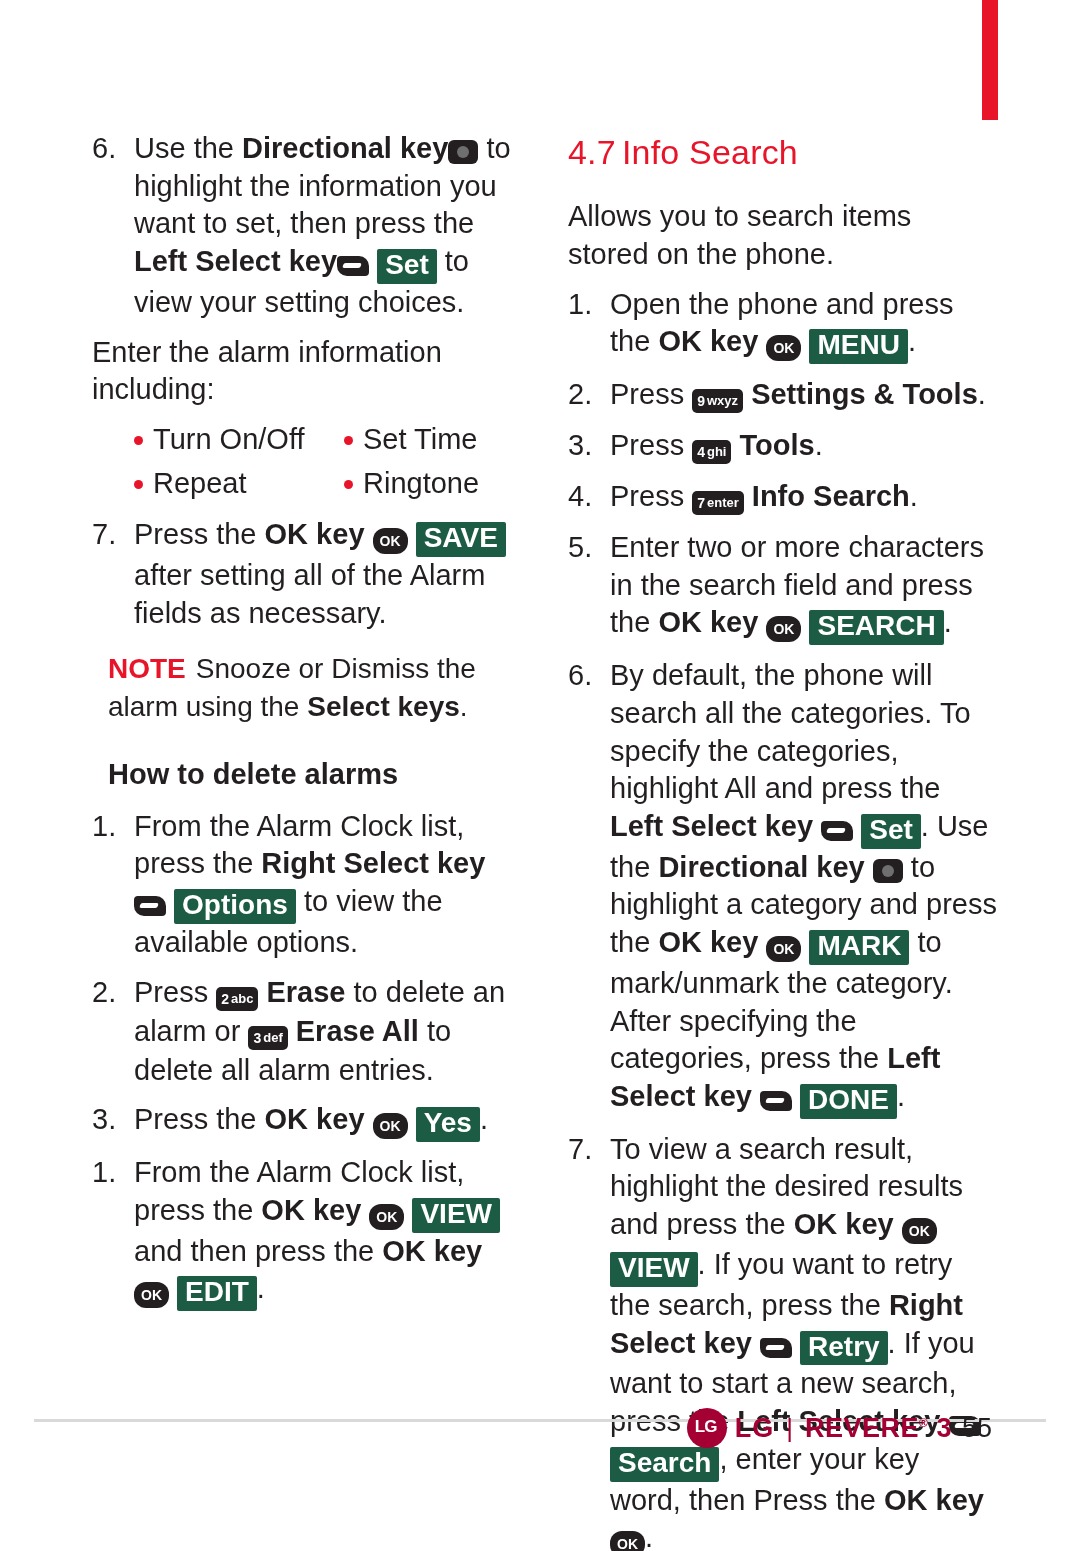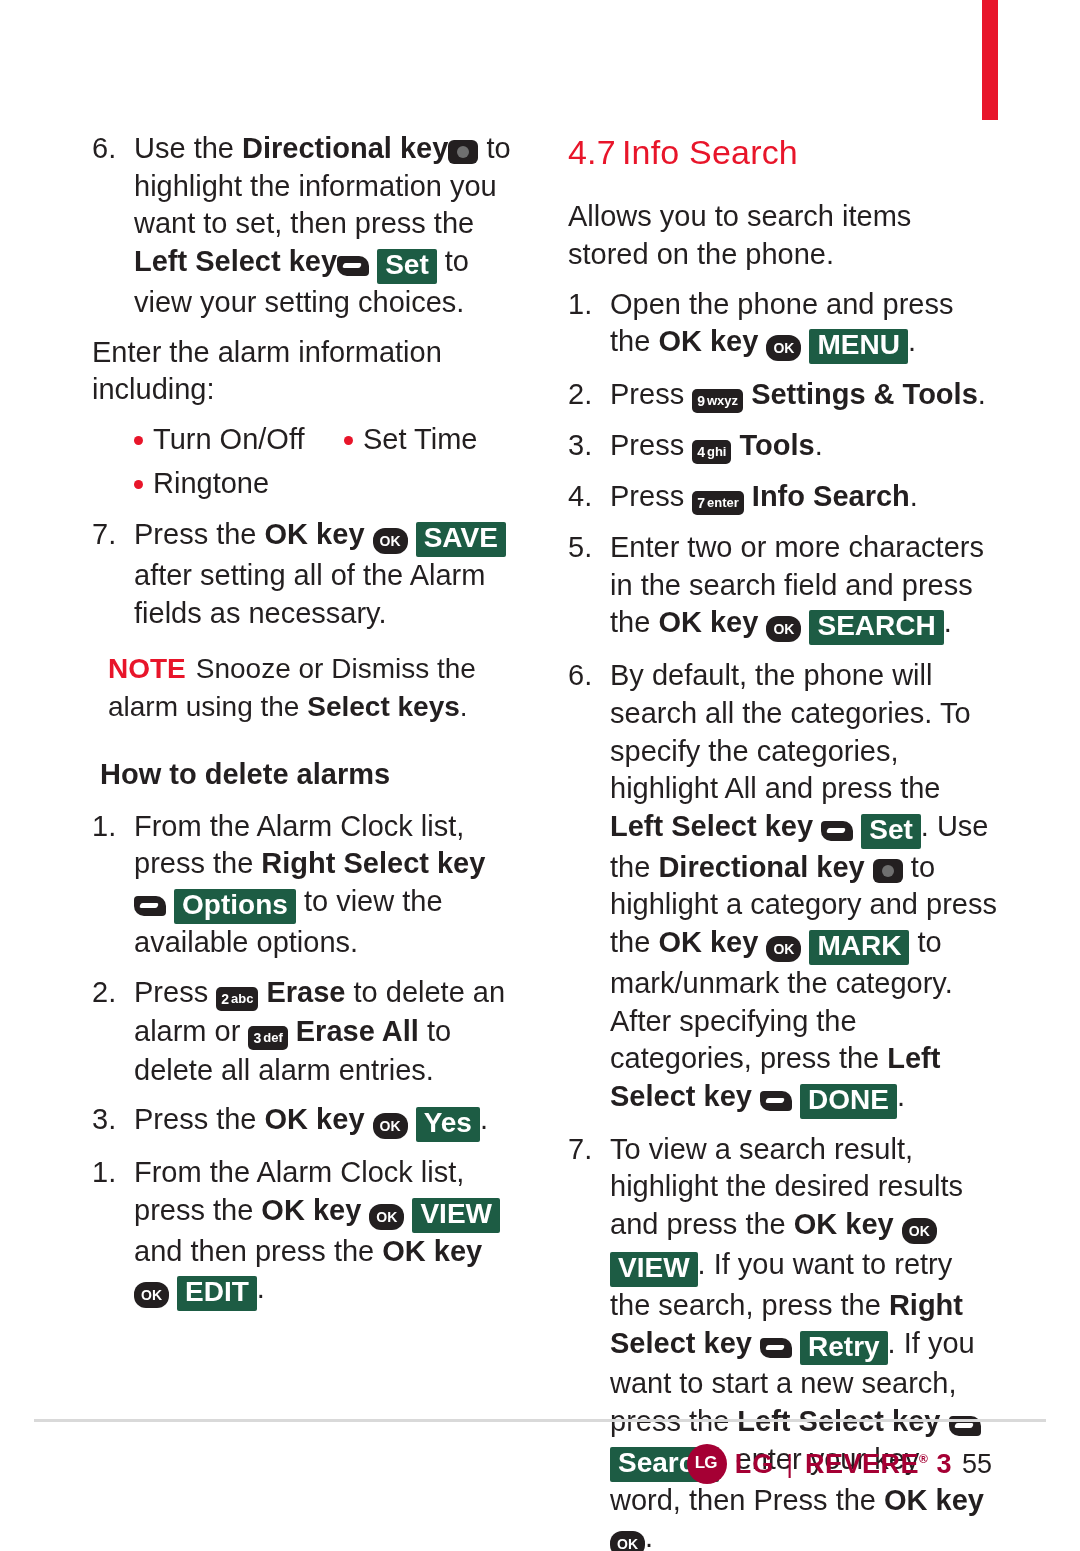--- a/index.html
+++ b/index.html
@@ -175,36 +175,36 @@
   }
   .note .lbl {
     color: #e8152a;
     font-weight: bold;
     margin-right: 10px;
   }
 
   h3.sub {
     font-size: 29px;
     font-weight: bold;
-    margin: 30px 0 14px 8px;
+    margin: 30px 0 14px 16px;
   }
 
   
   .footer-rule {
     position: absolute;
     left: 34px;
     right: 34px;
     top: 1419px;
     height: 3px;
     background: #d9d9d9;
   }
   .footer {
     position: absolute;
     right: 88px;
-    top: 1444px;
+    top: 1408px;
     display: flex;
     align-items: center;
     gap: 10px;
   }
   .lg-mark {
     display: flex;
     align-items: center;
     gap: 8px;
   }
   .lg-circle {
@@ -261,20 +261,24 @@
         <div class="bcell first">
             <span class="dot"></span>
             <span>Turn On/Off</span>
           </div>
         <div class="bcell">
             <span class="dot"></span>
             <span>Set Time</span>
           </div>
       </div>
       <div class="brow">
+        <div class="bcell first">
+            <span class="dot"></span>
+            <span>Repeat</span>
+          </div>
         <div class="bcell">
             <span class="dot"></span>
             <span>Ringtone</span>
           </div>
       </div>
     </div>
 
     <div class="numitem">
       <span class="n">7.</span>
       <span class="t"><span>Press the </span><b>OK key</b> <span class="key ok">OK</span> <span class="chip">SAVE</span><span> after setting all of the Alarm fields as necessary.</span></span>

